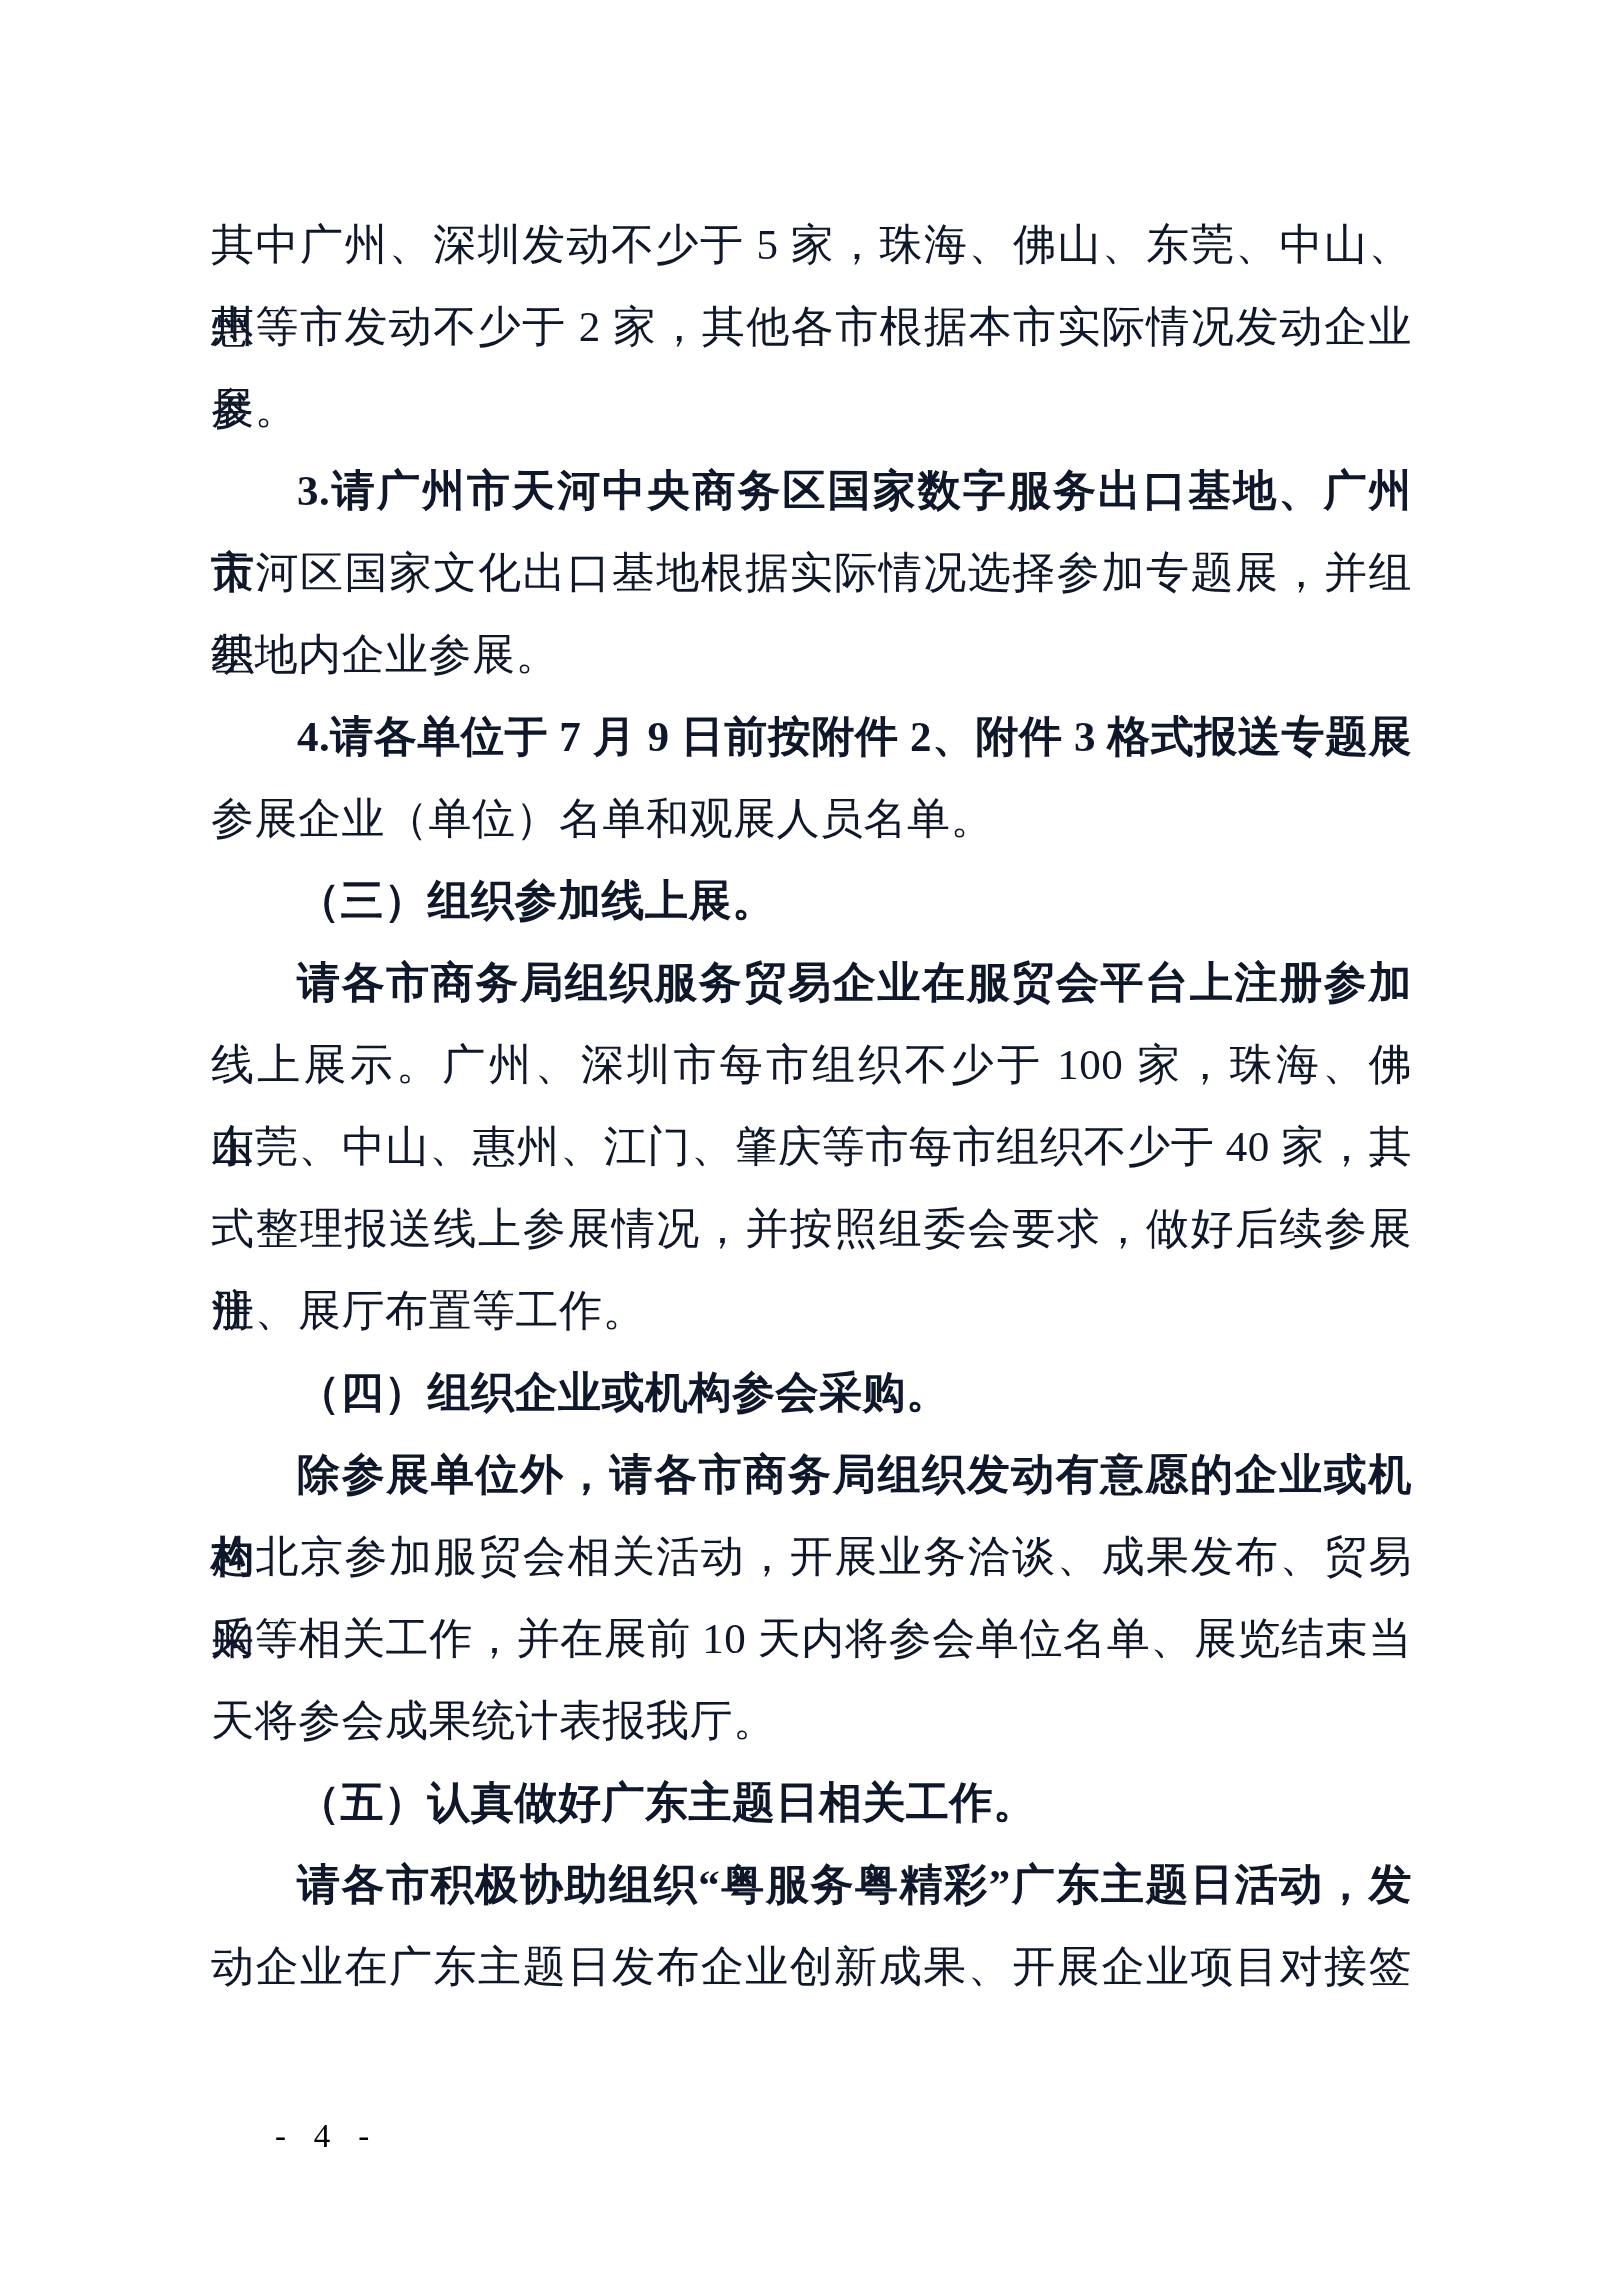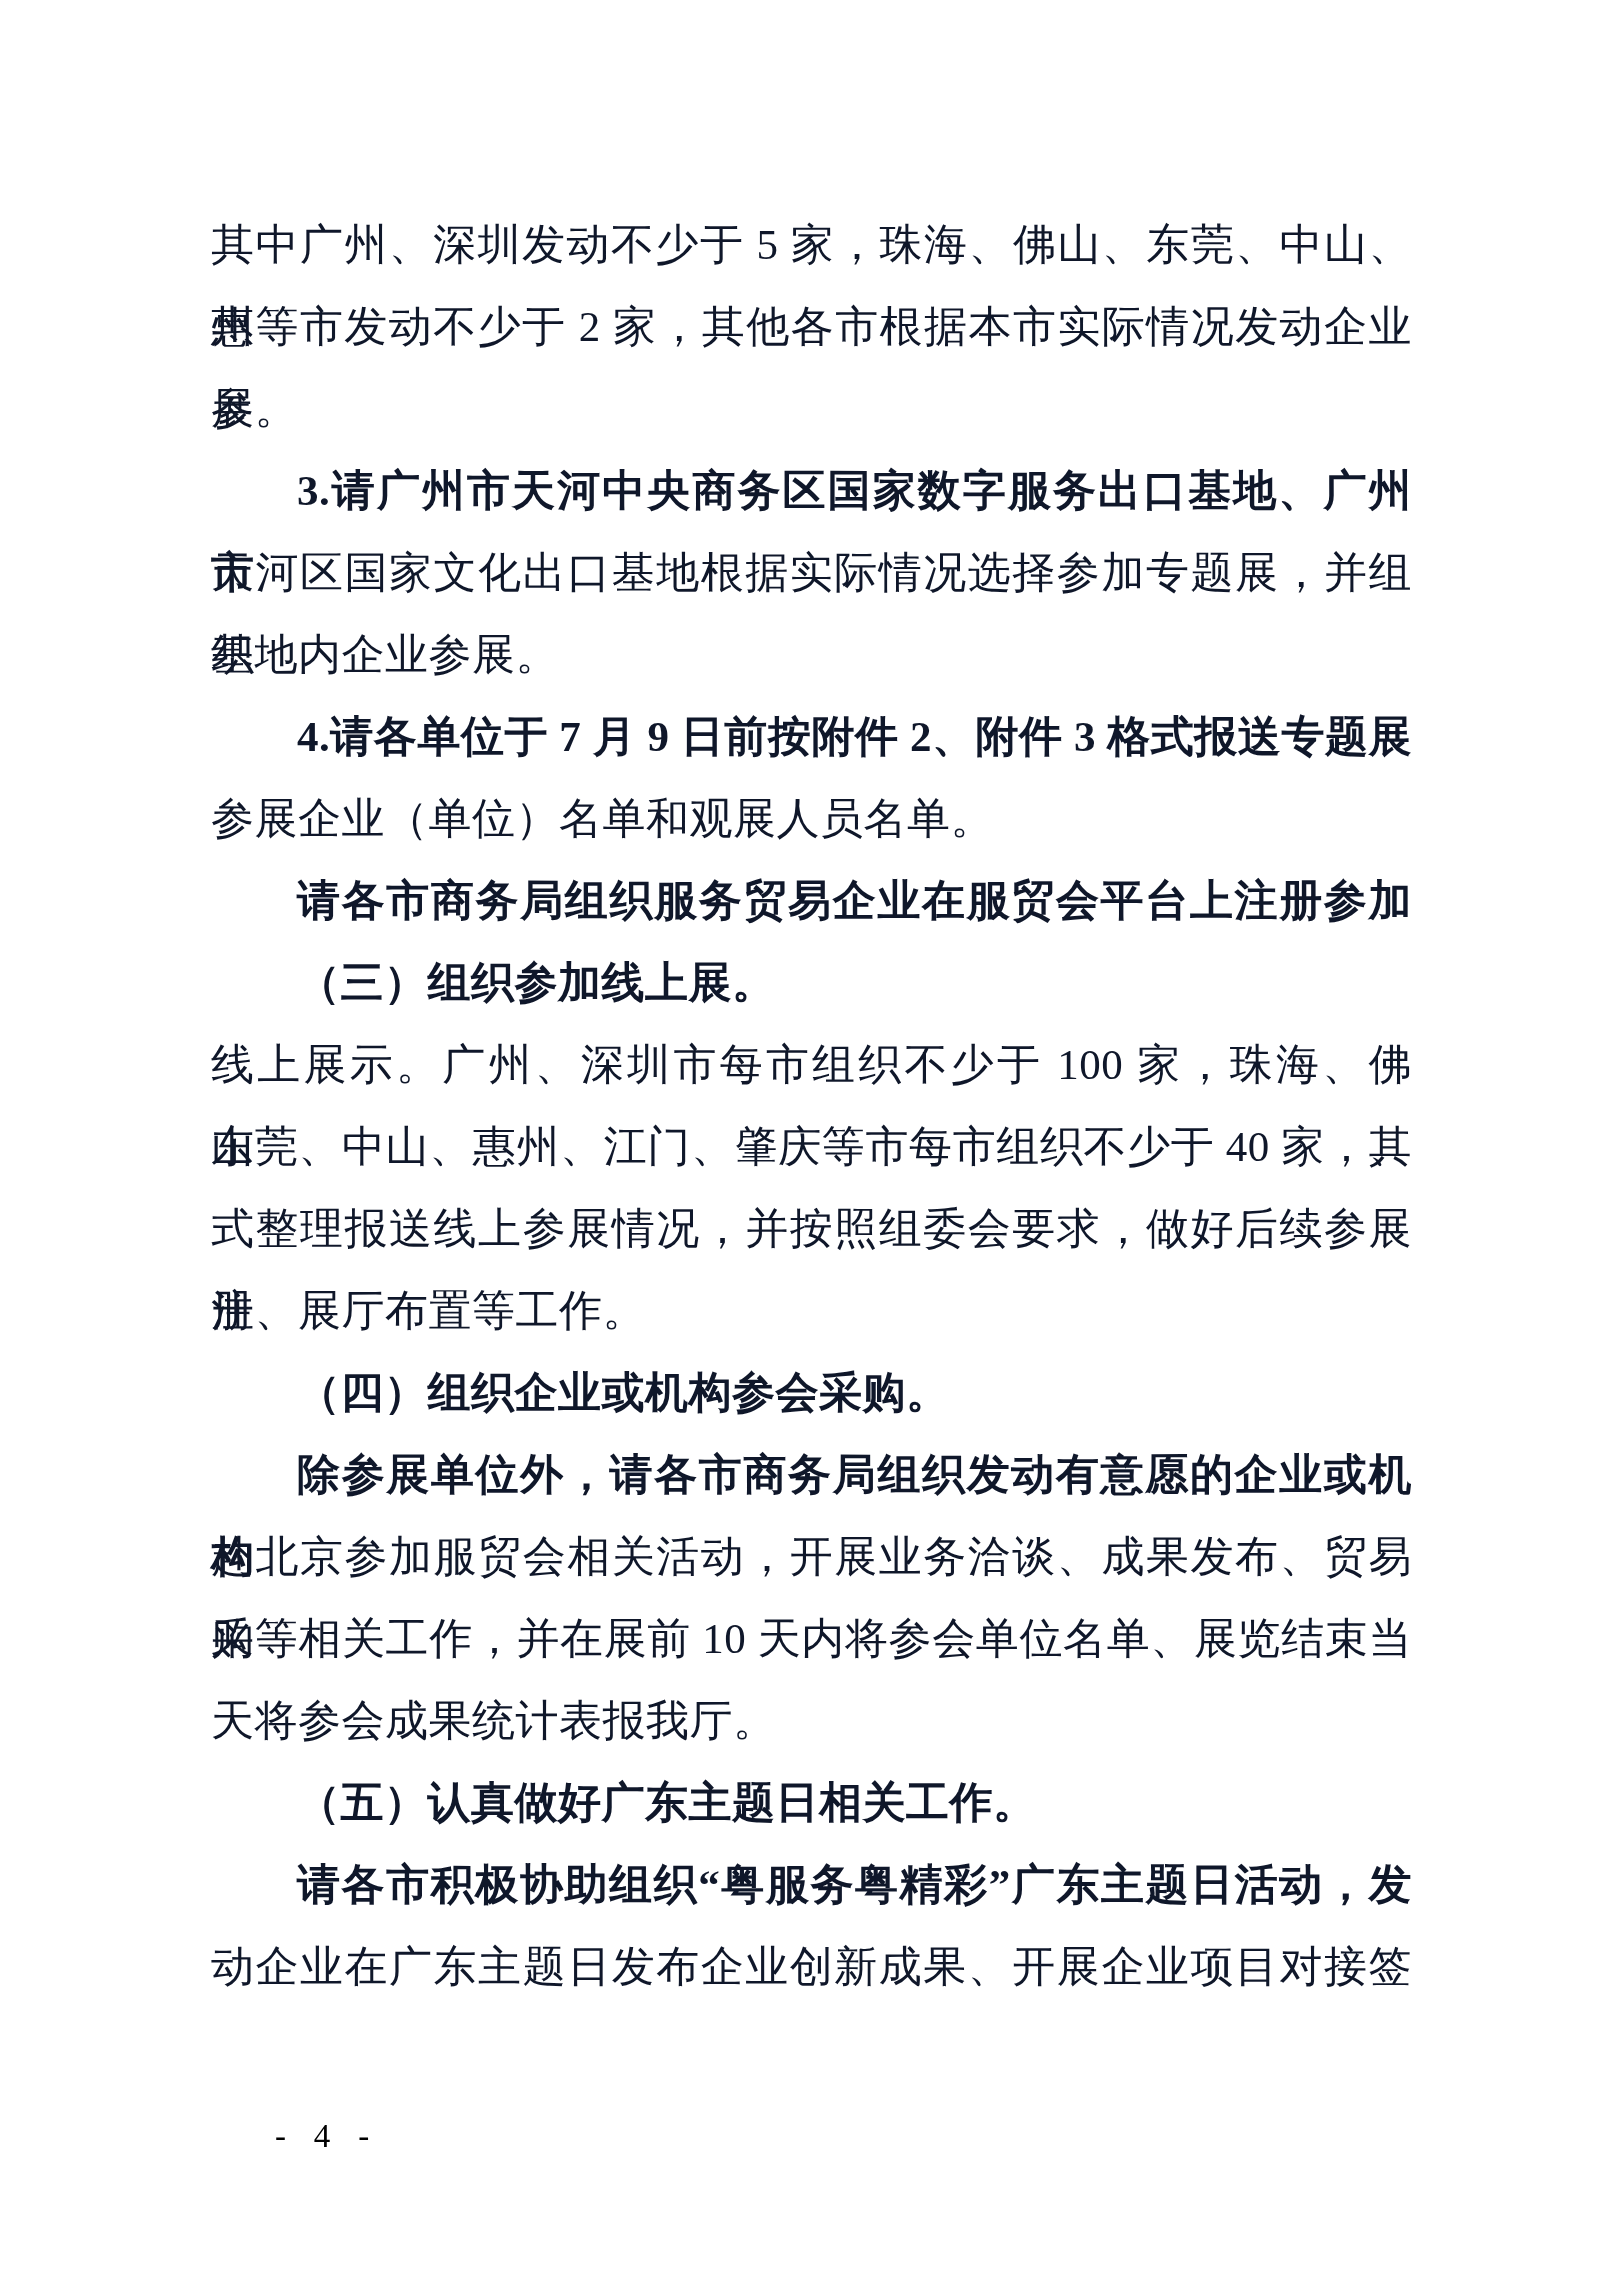--- a/index.html
+++ b/index.html
@@ -60,22 +60,22 @@
 <div class="page">
   <div class="content">
     <div class="line fill">其中广州、深圳发动不少于 5 家，珠海、佛山、东莞、中山、惠</div>
     <div class="line fill">州等市发动不少于 2 家，其他各市根据本市实际情况发动企业参</div>
     <div class="line">展。</div>
     <div class="line fill indent">3.请广州市天河中央商务区国家数字服务出口基地、广州市</div>
     <div class="line fill">天河区国家文化出口基地根据实际情况选择参加专题展，并组织</div>
     <div class="line">基地内企业参展。</div>
     <div class="line fill indent">4.请各单位于 7 月 9 日前按附件 2、附件 3 格式报送专题展</div>
     <div class="line">参展企业（单位）名单和观展人员名单。</div>
+    <div class="line indent heading">（三）组织参加线上展。</div>
     <div class="line fill indent">请各市商务局组织服务贸易企业在服贸会平台上注册参加</div>
-    <div class="line indent heading">（三）组织参加线上展。</div>
     <div class="line fill">线上展示。广州、深圳市每市组织不少于 100 家，珠海、佛山、</div>
     <div class="line fill">东莞、中山、惠州、江门、肇庆等市每市组织不少于 40 家，其</div>
     <div class="line fill">式整理报送线上参展情况，并按照组委会要求，做好后续参展注</div>
     <div class="line">册、展厅布置等工作。</div>
     <div class="line indent heading">（四）组织企业或机构参会采购。</div>
     <div class="line fill indent">除参展单位外，请各市商务局组织发动有意愿的企业或机构</div>
     <div class="line fill">赴北京参加服贸会相关活动，开展业务洽谈、成果发布、贸易采</div>
     <div class="line fill">购等相关工作，并在展前 10 天内将参会单位名单、展览结束当</div>
     <div class="line">天将参会成果统计表报我厅。</div>
     <div class="line indent heading">（五）认真做好广东主题日相关工作。</div>

